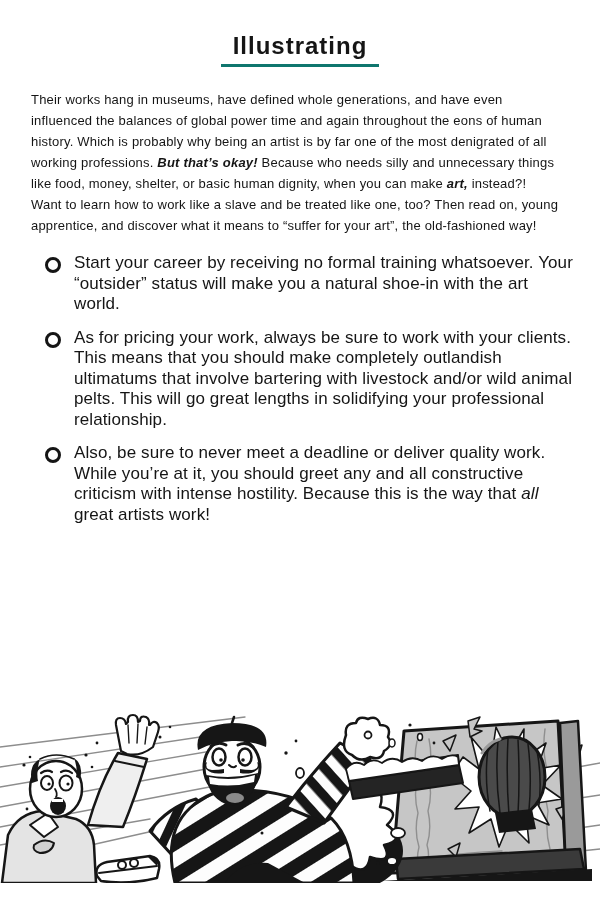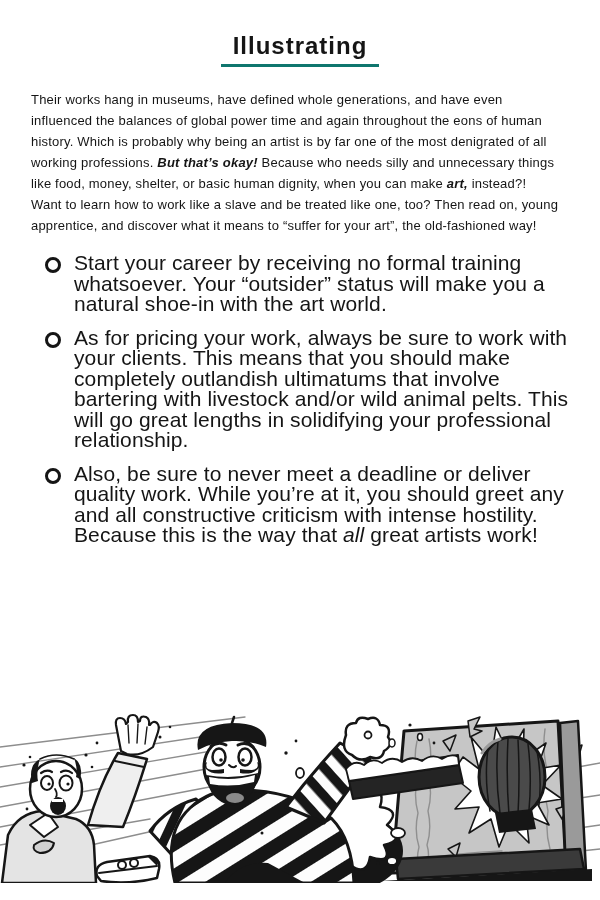--- a/index.html
+++ b/index.html
@@ -39,21 +39,21 @@
     margin-bottom:13px;
   }
   .marker{
     flex:none;
     width:10px;height:10px;
     border:3px solid #151515;
     border-radius:50%;
     margin-top:4px;
   }
   .li-text{
-    font-size:21px;
+    font-size:17px;
     line-height:20.5px;
     letter-spacing:0.1px;
   }
   .b{font-weight:700;}
   .i{font-style:italic;}
   .illustration{
     position:absolute;
     left:0; top:713px;
     width:600px; height:170px;
     z-index:0;

